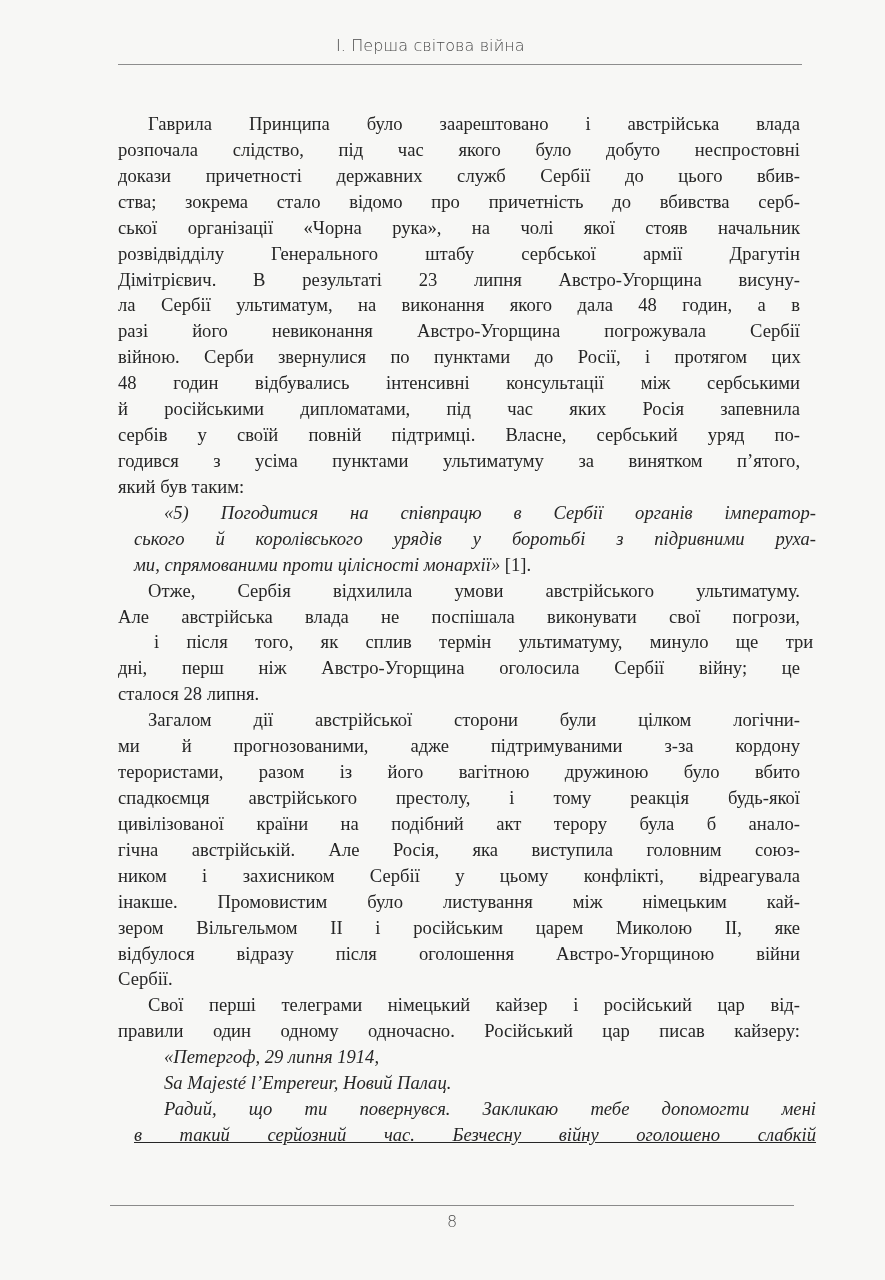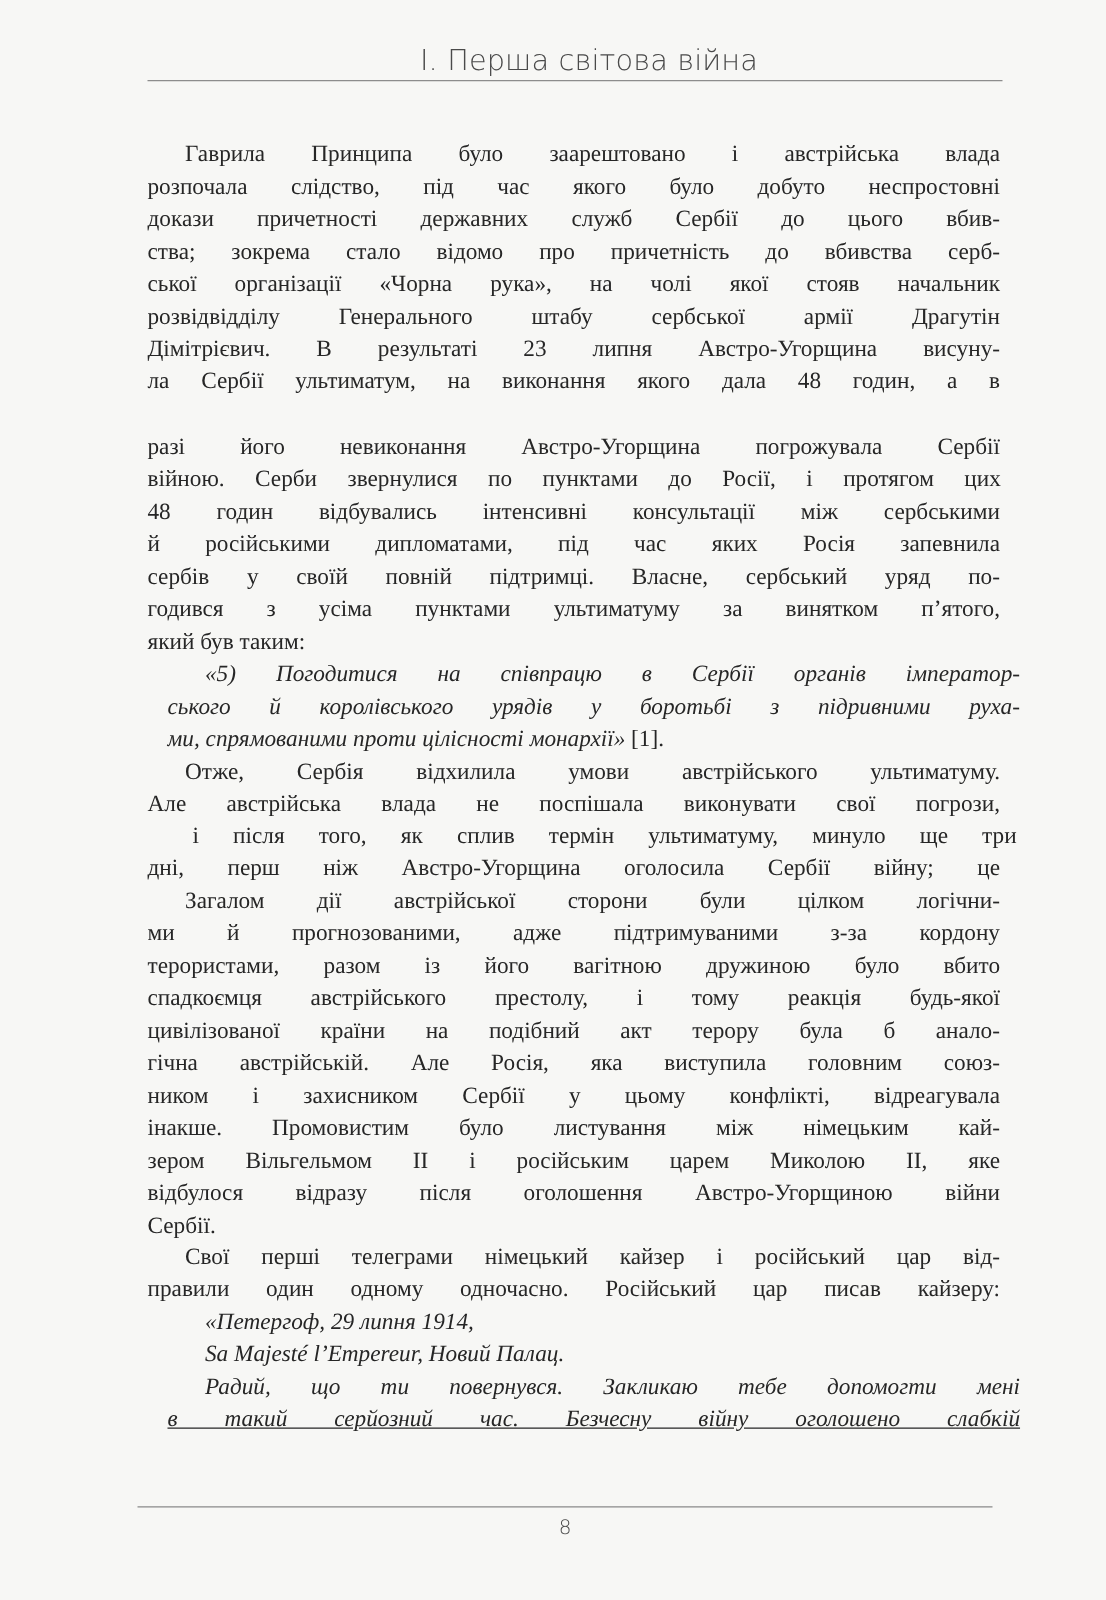--- a/index.html
+++ b/index.html
@@ -20,21 +20,21 @@
       left: 118px;
       top: 34px;
       width: 684px;
       height: 32px;
     }
     .running-header .title {
       position: absolute;
       left: 218px;
       top: 2px;
       font-family: "DejaVu Sans", "Liberation Sans", sans-serif;
-      font-size: 23px;
+      font-size: 16px;
       font-weight: 300;
       color: #4a4a4a;
       letter-spacing: 0.1px;
       white-space: nowrap;
     }
     .running-header .rule {
       position: absolute;
       left: 0;
       right: 0;
       top: 30px;
@@ -102,34 +102,35 @@
 
 <div class="body-text" id="body-text">
     <span class="line indent" style="white-space: nowrap; text-align-last: left; text-align: left; word-spacing: 32.32px;"><span>Гаврила Принципа було заарештовано і австрійська влада</span></span>
     <span class="line" style="white-space: nowrap; text-align-last: left; text-align: left; word-spacing: 30.06px;"><span>розпочала слідство, під час якого було добуто неспростовні</span></span>
     <span class="line" style="white-space: nowrap; text-align-last: left; text-align: left; word-spacing: 29.95px;"><span>докази причетності державних служб Сербії до цього вбив-</span></span>
     <span class="line" style="white-space: nowrap; text-align-last: left; text-align: left; word-spacing: 24.1px;"><span>ства; зокрема стало відомо про причетність до вбивства серб-</span></span>
     <span class="line" style="white-space: nowrap; text-align-last: left; text-align: left; word-spacing: 25.76px;"><span>ської організації «Чорна рука», на чолі якої стояв начальник</span></span>
     <span class="line" style="white-space: nowrap; text-align-last: left; text-align: center; word-spacing: 42.46px;"><span>розвідвідділу Генерального штабу сербської армії Драгутін</span></span>
     <span class="line" style="white-space: nowrap; text-align-last: left; text-align: left; word-spacing: 32.12px;"><span>Дімітрієвич. В результаті 23 липня Австро-Угорщина висуну-</span></span>
     <span class="line" style="white-space: nowrap; text-align-last: left; text-align: left; word-spacing: 20.73px;"><span>ла Сербії ультиматум, на виконання якого дала 48 годин, а в</span></span>
-    <span class="line" style="white-space: nowrap; text-align-last: left; text-align: left; word-spacing: 39.43px; margin-top: 27px;"><span>разі його невиконання Австро-Угорщина погрожувала Сербії</span></span>
+    <span class="line" style="white-space: nowrap; text-align-last: left; text-align: left; word-spacing: 39.43px;"><span>разі його невиконання Австро-Угорщина погрожувала Сербії</span></span>
     <span class="line" style="white-space: nowrap; text-align-last: left; text-align: left; word-spacing: 19.71px;"><span>війною. Серби звернулися по пунктами до Росії, і протягом цих</span></span>
     <span class="line" style="white-space: nowrap; text-align-last: left; text-align: left; word-spacing: 31.97px;"><span>48 годин відбувались інтенсивні консультації між сербськими</span></span>
     <span class="line" style="white-space: nowrap; text-align-last: left; text-align: left; word-spacing: 31.58px;"><span>й російськими дипломатами, під час яких Росія запевнила</span></span>
     <span class="line" style="white-space: nowrap; text-align-last: left; text-align: left; word-spacing: 25.46px;"><span>сербів у своїй повній підтримці. Власне, сербський уряд по-</span></span>
     <span class="line" style="white-space: nowrap; text-align-last: left; text-align: left; word-spacing: 29.81px;"><span>годився з усіма пунктами ультиматуму за винятком п’ятого,</span></span>
     <span class="line last" style="white-space: nowrap; text-align-last: left; text-align: left;"><span>який був таким:</span></span>
     <span class="line indent italic" style="white-space: nowrap; text-align-last: left; text-align: left; word-spacing: 27.27px;"><span>«5) Погодитися на співпрацю в Сербії органів імператор-</span></span>
     <span class="line italic" style="white-space: nowrap; text-align-last: left; text-align: left; word-spacing: 26.23px;"><span>ського й королівського урядів у боротьбі з підривними руха-</span></span>
     <span class="line italic last" style="white-space: nowrap; text-align-last: left; text-align: left;"><span>ми, спрямованими проти цілісності монархії»</span><span class="regular"> [1].</span></span>
     <span class="line indent" style="white-space: nowrap; text-align-last: left; text-align: left; word-spacing: 37.51px;"><span>Отже, Сербія відхилила умови австрійського ультиматуму.</span></span>
     <span class="line" style="white-space: nowrap; text-align-last: left; text-align: left; word-spacing: 27.57px;"><span>Але австрійська влада не поспішала виконувати свої погрози,</span></span>
     <span class="line" style="white-space: nowrap; text-align-last: left; text-align: center; word-spacing: 22.67px; margin-left: 36px;"><span>і після того, як сплив термін ультиматуму, минуло ще  три</span></span>
     <span class="line" style="white-space: nowrap; text-align-last: left; text-align: left; word-spacing: 30.1px;"><span>дні, перш ніж Австро-Угорщина оголосила Сербії війну; це</span></span>
+    <span class="line last" style="white-space: nowrap; text-align-last: left; text-align: left;"><span>сталося 28 липня.</span></span>
     <span class="line indent" style="white-space: nowrap; text-align-last: left; text-align: left; word-spacing: 37.18px;"><span>Загалом дії австрійської сторони були цілком логічни-</span></span>
     <span class="line" style="white-space: nowrap; text-align-last: left; text-align: left; word-spacing: 37.27px;"><span>ми й прогнозованими, адже підтримуваними з-за кордону</span></span>
     <span class="line" style="white-space: nowrap; text-align-last: left; text-align: left; word-spacing: 30.72px;"><span>терористами, разом із його вагітною дружиною було вбито</span></span>
     <span class="line" style="white-space: nowrap; text-align-last: left; text-align: left; word-spacing: 34.27px;"><span>спадкоємця австрійського престолу, і тому реакція будь-якої</span></span>
     <span class="line" style="white-space: nowrap; text-align-last: left; text-align: left; word-spacing: 27.77px;"><span>цивілізованої країни на подібний акт терору була б анало-</span></span>
     <span class="line" style="white-space: nowrap; text-align-last: left; text-align: left; word-spacing: 28.72px;"><span>гічна австрійській. Але Росія, яка виступила головним союз-</span></span>
     <span class="line" style="white-space: nowrap; text-align-last: left; text-align: left; word-spacing: 30.74px;"><span>ником і захисником Сербії у цьому конфлікті, відреагувала</span></span>
     <span class="line" style="white-space: nowrap; text-align-last: left; text-align: left; word-spacing: 35.33px;"><span>інакше. Промовистим було листування між німецьким кай-</span></span>
     <span class="line" style="white-space: nowrap; text-align-last: left; text-align: left; word-spacing: 28.07px;"><span>зером Вільгельмом II і російським царем Миколою II, яке</span></span>
     <span class="line" style="white-space: nowrap; text-align-last: left; text-align: left; word-spacing: 37.35px;"><span>відбулося відразу після оголошення Австро-Угорщиною війни</span></span>

